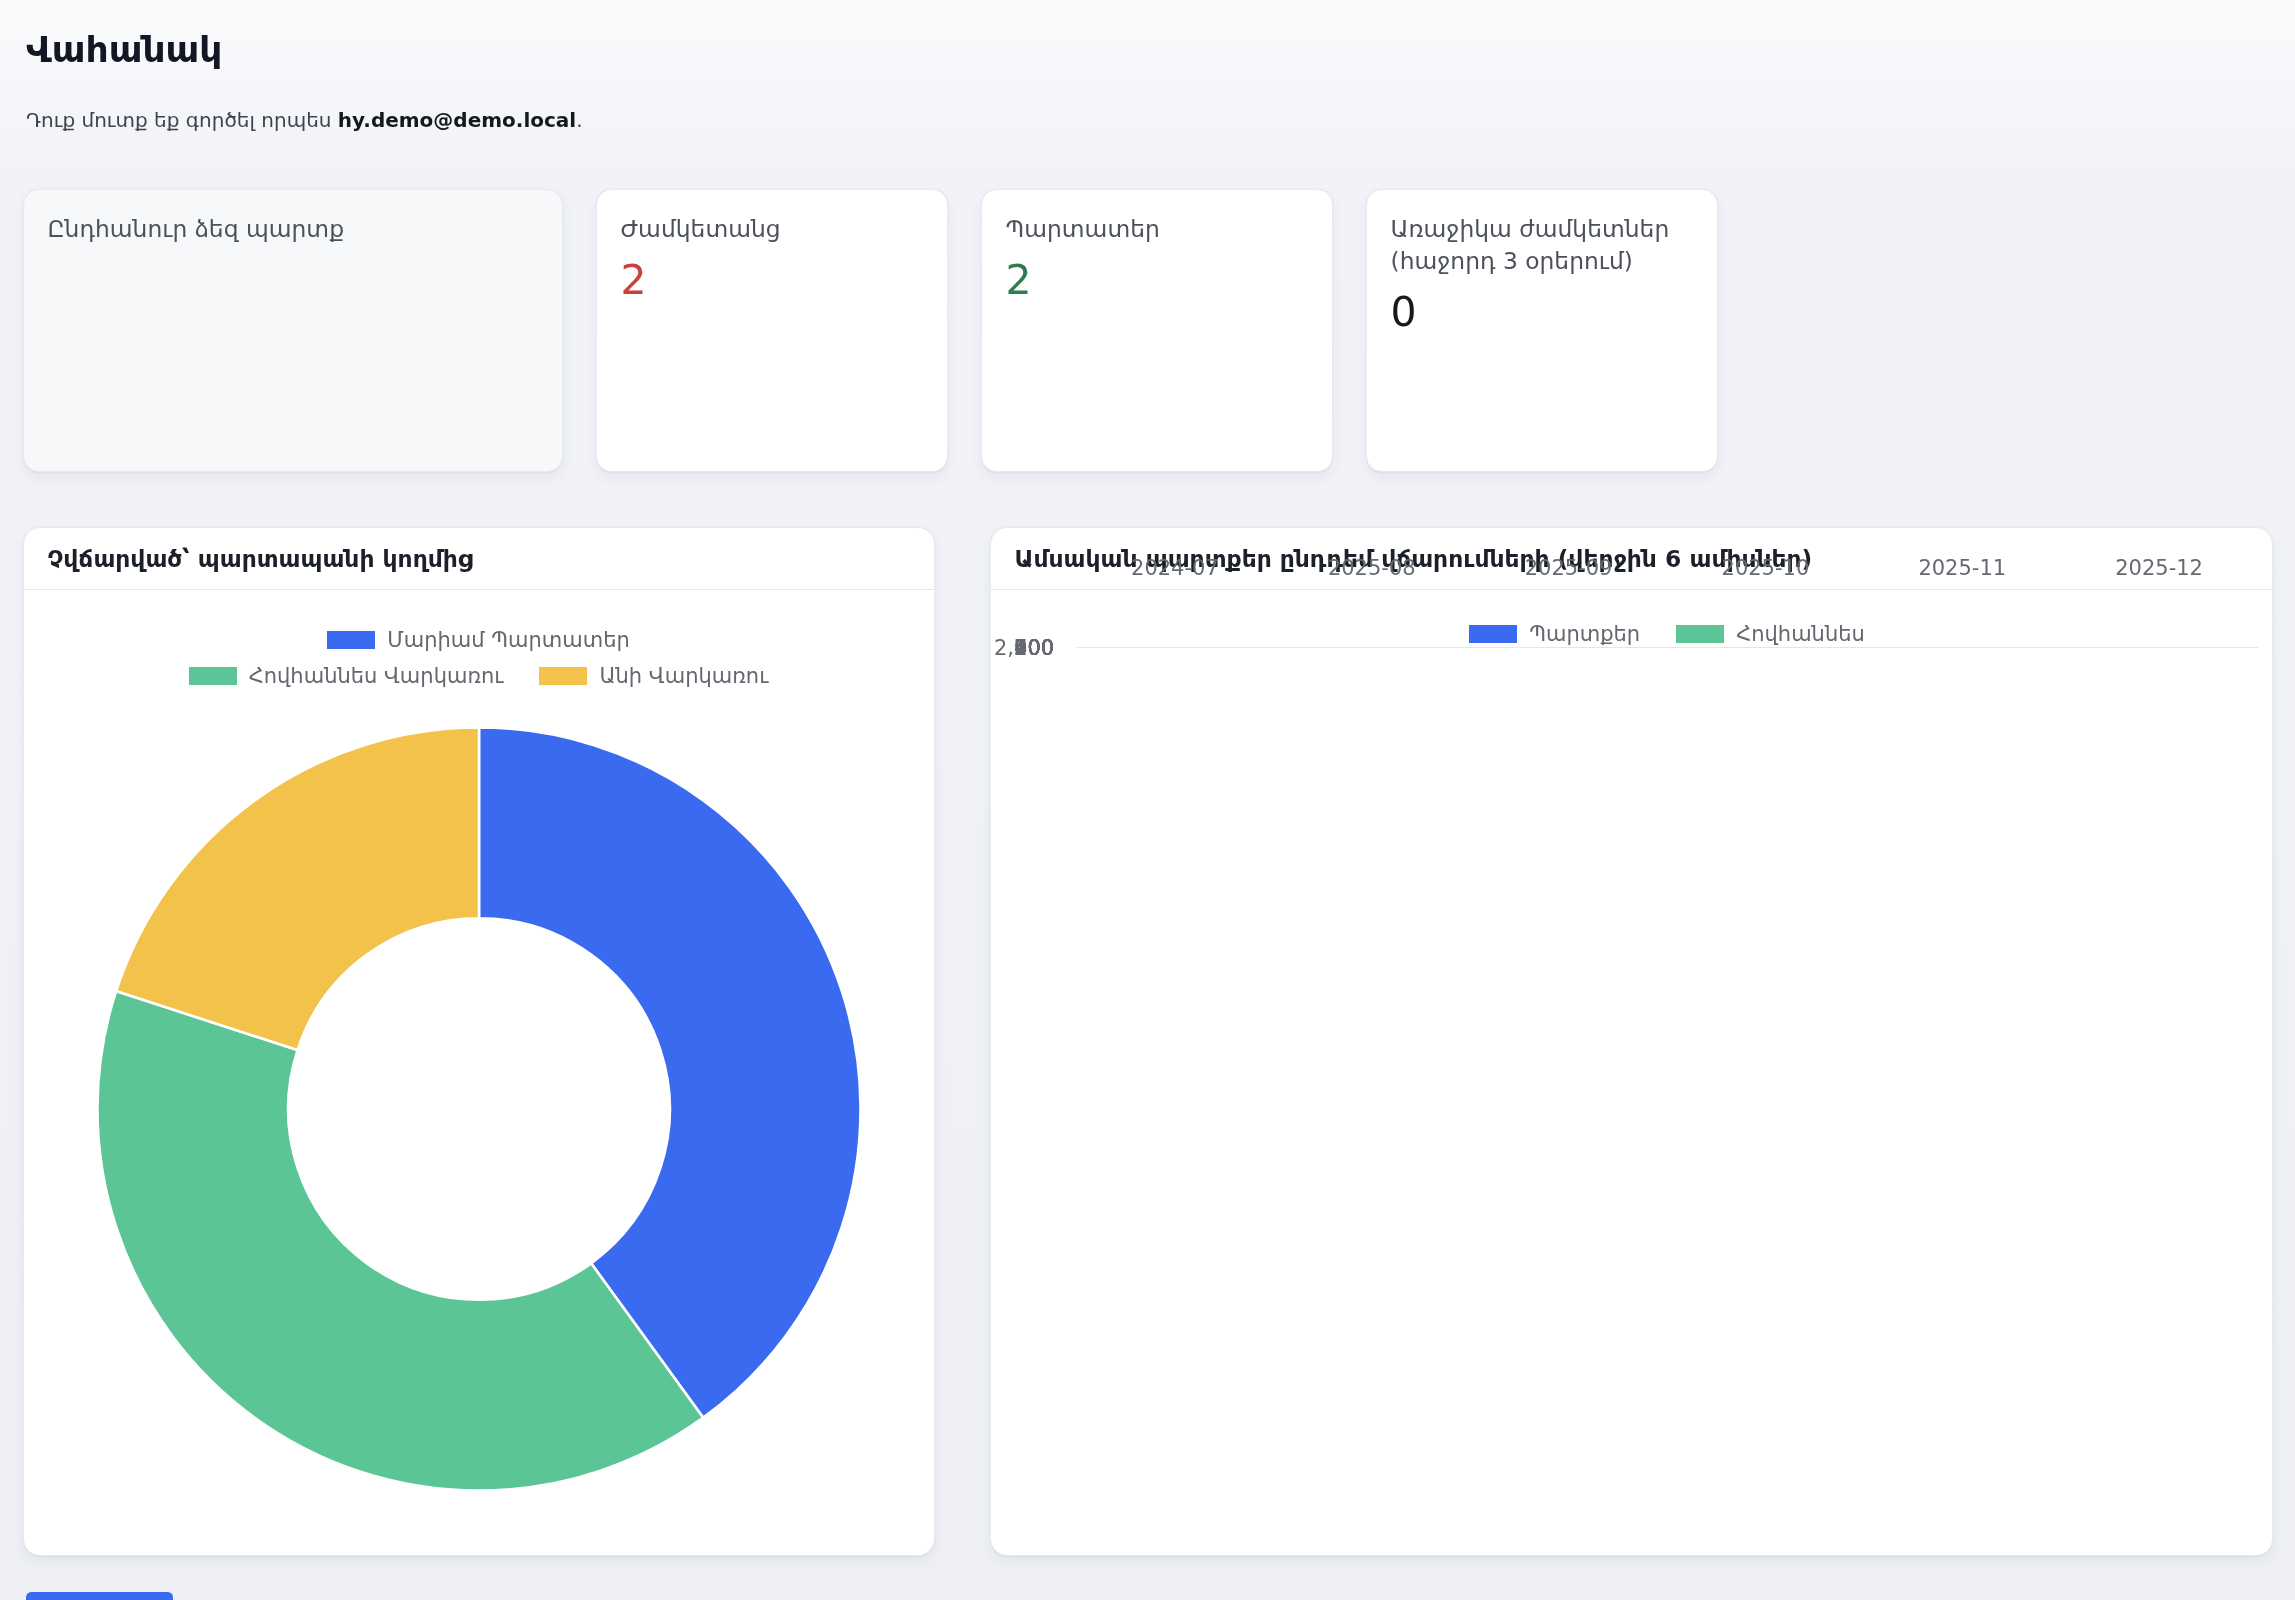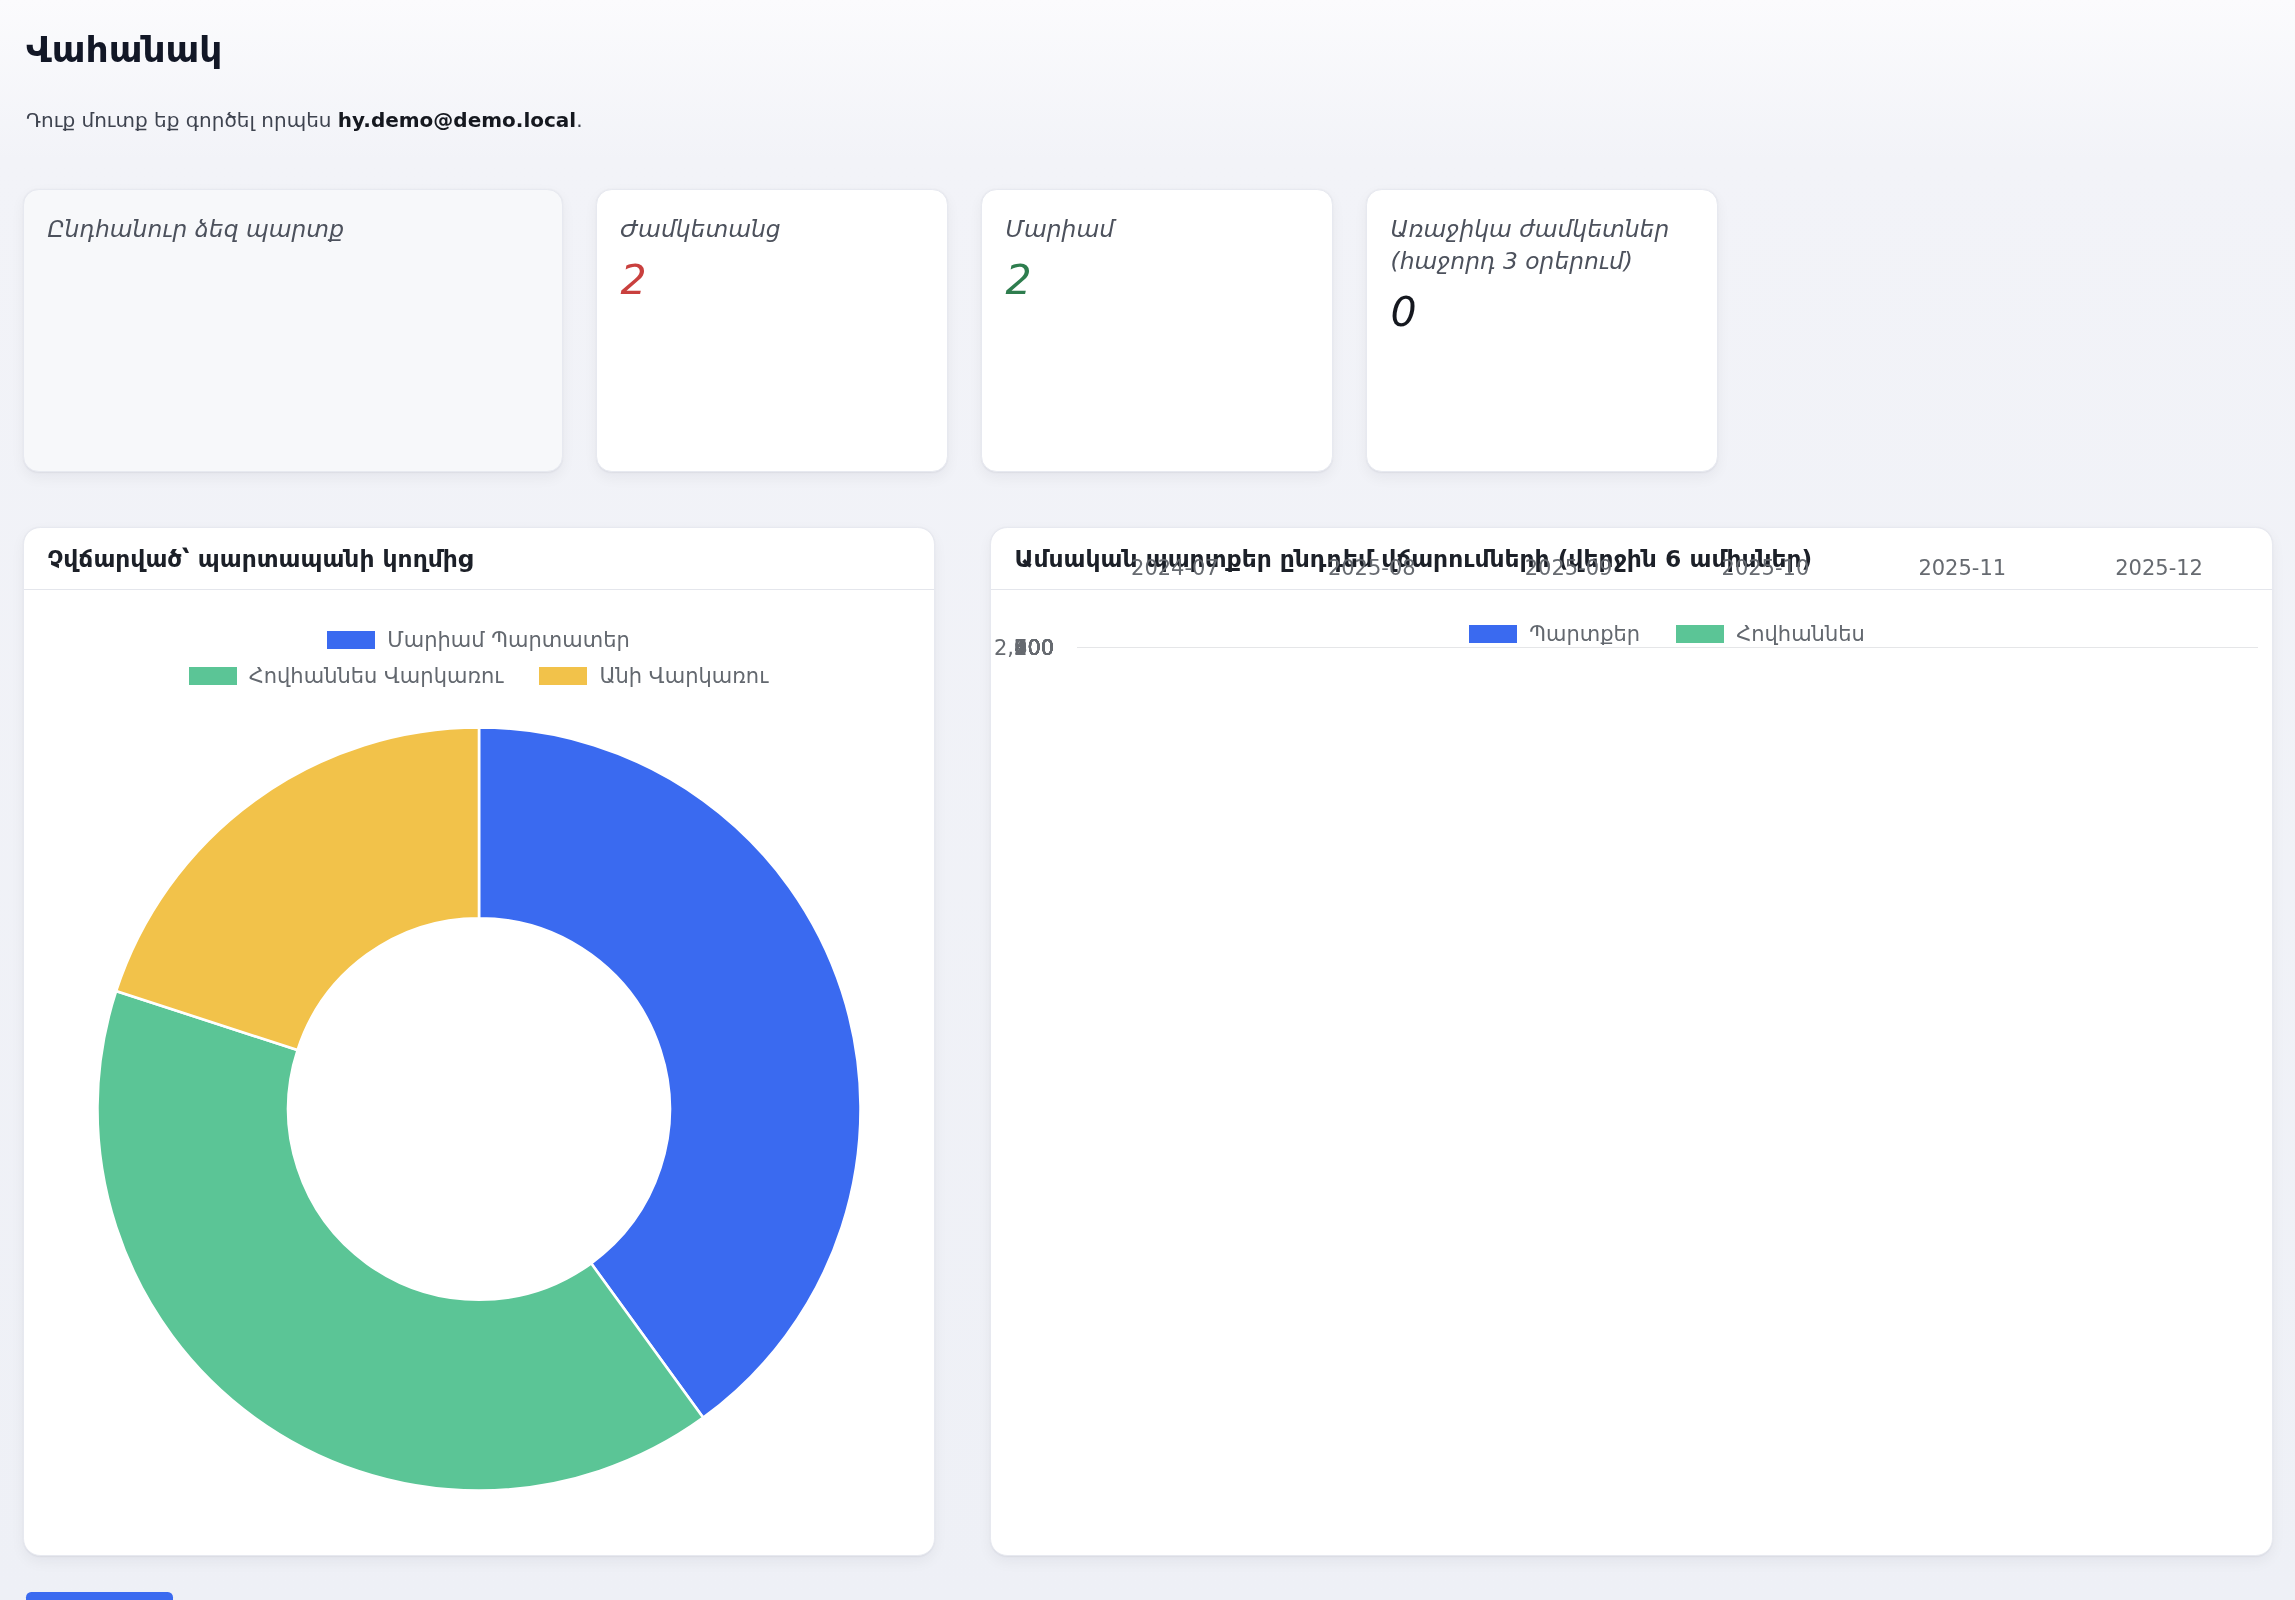--- a/index.html
+++ b/index.html
@@ -32,21 +32,21 @@
     grid-template-columns: 540px 352px 352px 352px 1fr;
     gap: 33px;
     margin-bottom: 55px;
   }
   .card {
     background: #ffffff;
     border: 0.9px solid #e7e9f0;
     border-radius: 15.6px;
     box-shadow: 0 0.9px 1.7px rgba(16,24,40,.05), 0 5.2px 14px rgba(16,24,40,.05);
   }
-  .stat-card { height: 283px; padding: 24px 24px; font-style: italic; }
+  .stat-card { height: 283px; padding: 24px 24px; }
   .stat-card.debt { background: #f7f8fa; }
   .stat-title {
     font-size: 23.4px;
     color: #4c515c;
     line-height: 1.35;
   }
   .stat-value {
     font-size: 41px;
     font-weight: 400;
     color: #15181f;
@@ -178,21 +178,21 @@
       <div class="stat-title">Ընդհանուր ձեզ պարտք</div>
     </section>
 
 
     <section class="card stat-card">
       <div class="stat-title">Ժամկետանց</div>
       <div class="stat-value red">2</div>
     </section>
 
     <section class="card stat-card">
-      <div class="stat-title">Մարիամ</div>
+      <div class="stat-title">Պարտատեր</div>
       <div class="stat-value green">2</div>
     </section>
 
     <section class="card stat-card">
       <div class="stat-title">Առաջիկա ժամկետներ (հաջորդ 3 օրերում)</div>
       <div class="stat-value">0</div>
     </section>
 
   </div>
 

